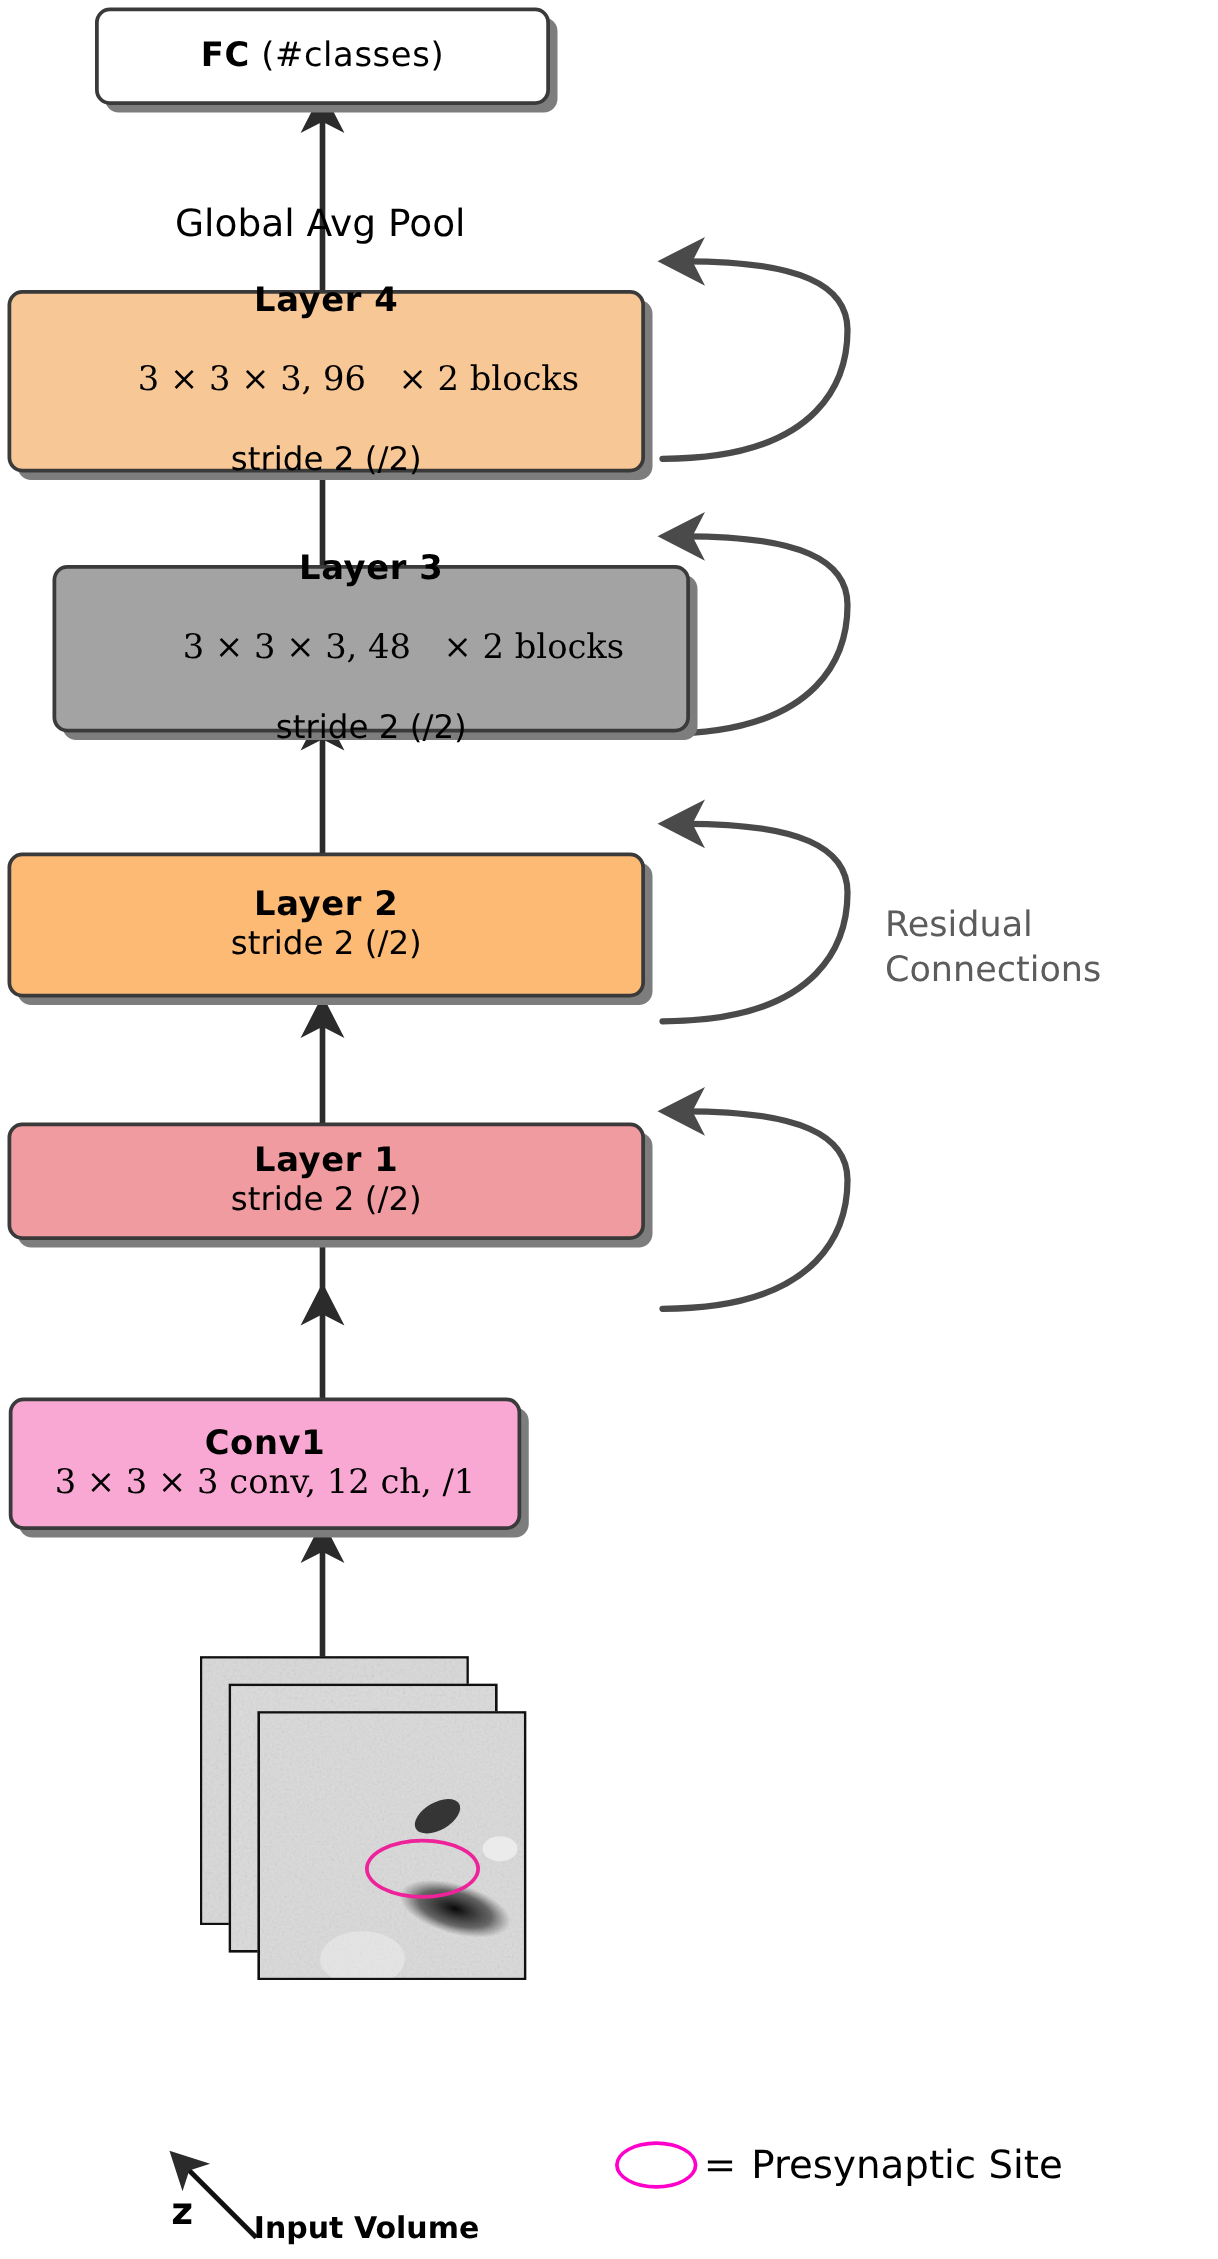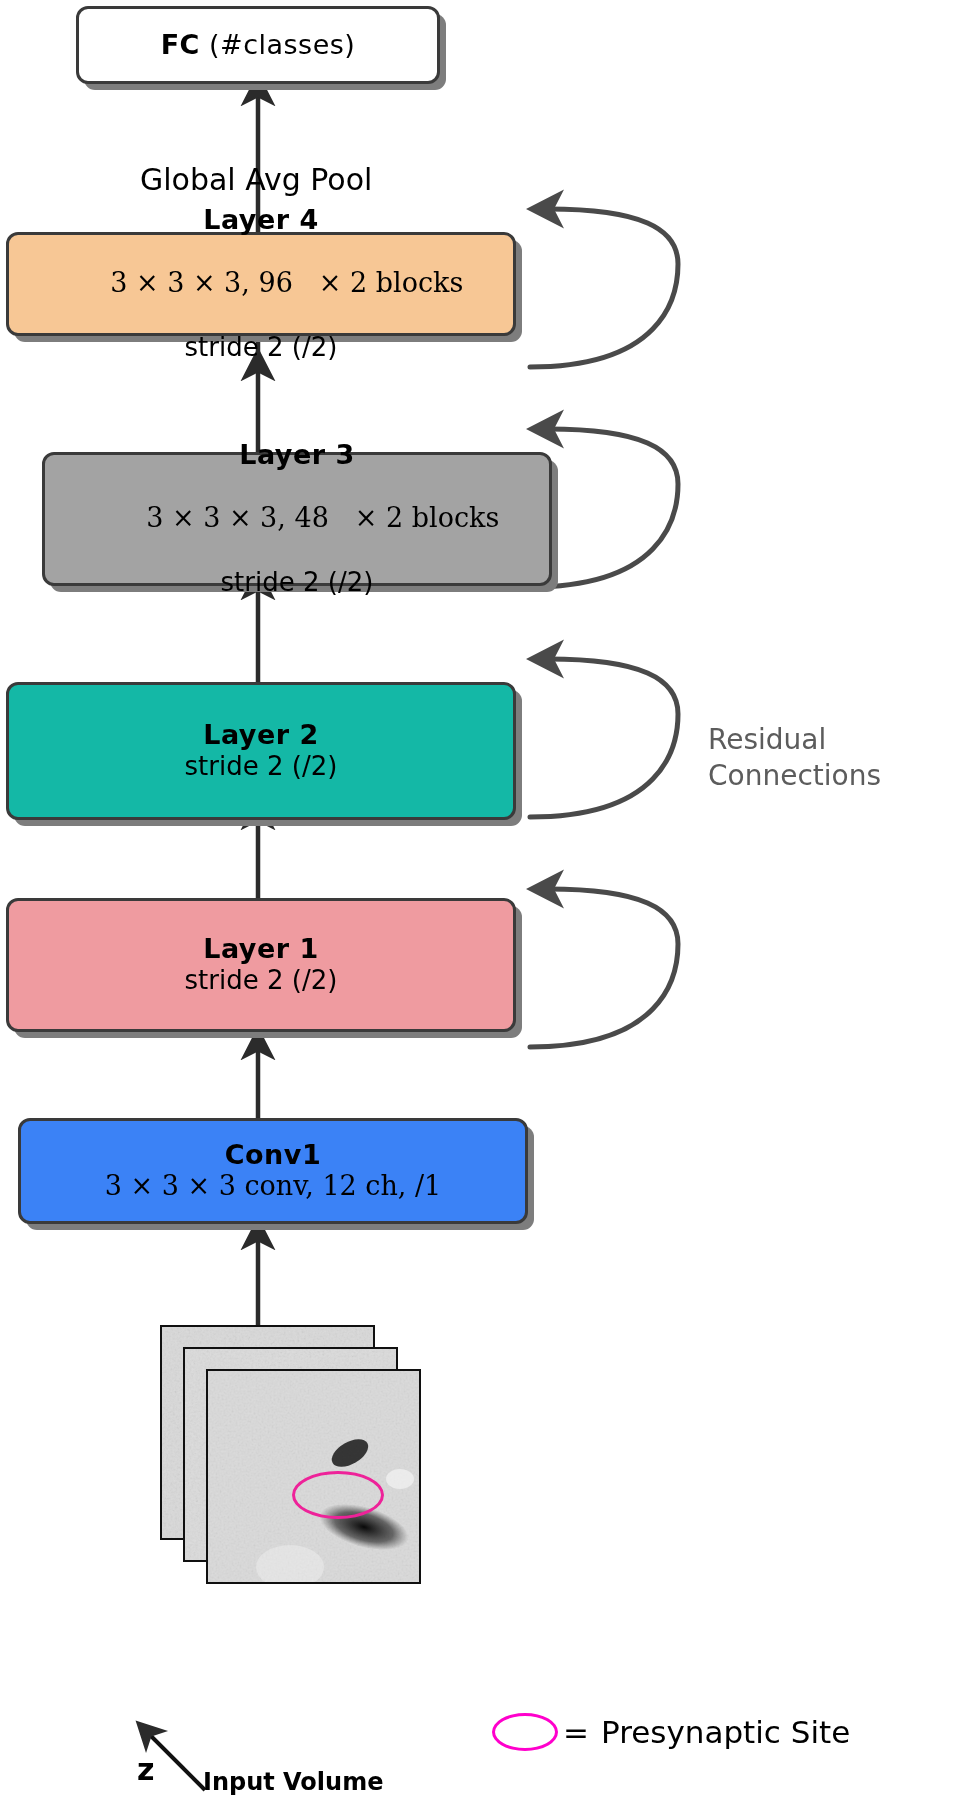--- a/index.html
+++ b/index.html
@@ -163,47 +163,47 @@
   </svg>
 
   <div class="block" style="left:76px; top:6px; width:364px; height:78px; background:#ffffff;">
     <div class="title">
       <span style="font-weight:bold;">FC</span><span style="font-weight:normal;"> (#classes)</span>
     </div>
   </div>
 
   <div class="plain-label" style="left:140px; top:122px;margin-top:40px;">Global Avg Pool</div>
 
-  <div class="block" style="left:6px; top:232px; width:510px; height:104px; background:#F7C795;">
+  <div class="block" style="left:6px; top:232px; width:510px; height:146px; background:#F7C795;">
     <div class="title">Layer 4</div>
     <div class="sub">
       <span>3 × 3 × 3, 96</span><span class="gap"></span><span>× 2 blocks</span>
     </div>
     <div class="sub2">stride 2 (/2)</div>
   </div>
 
   <div class="block" style="left:6px; top:452px; width:510px; height:134px; background:#a3a3a3;margin-left:36px;">
     <div class="title">Layer 3</div>
     <div class="sub">
       <span>3 × 3 × 3, 48</span><span class="gap"></span><span>× 2 blocks</span>
     </div>
     <div class="sub2">stride 2 (/2)</div>
   </div>
 
-  <div class="block" style="left:6px; top:682px; width:510px; height:138px; background:#14b8a6;">
+  <div class="block" style="left:6px; top:682px; width:510px; height:116px; background:#fdba74;">
     <div class="title">Layer 2</div>
     <div class="sub2">stride 2 (/2)</div>
   </div>
 
-  <div class="block" style="left:6px; top:898px; width:510px; height:134px; background:#EF9BA0;">
+  <div class="block" style="left:6px; top:898px; width:510px; height:94px; background:#EF9BA0;">
     <div class="title">Layer 1</div>
     <div class="sub2">stride 2 (/2)</div>
   </div>
 
-  <div class="block" style="left:18px; top:1118px; width:510px; height:106px; background:#3b82f6;">
+  <div class="block" style="left:7px; top:1118px; width:410px; height:106px; background:#f9a8d4;">
     <div class="title">Conv1</div>
     <div class="sub">3 × 3 × 3 conv, 12 ch, /1</div>
   </div>
 
   <div class="residual-label" style="left:708px; top:686px;">
     <div>Residual</div>
     <div>Connections</div>
   </div>
 
   <div class="emstack" style="left:150px; top:1325px; width:270px; height:250px;">

